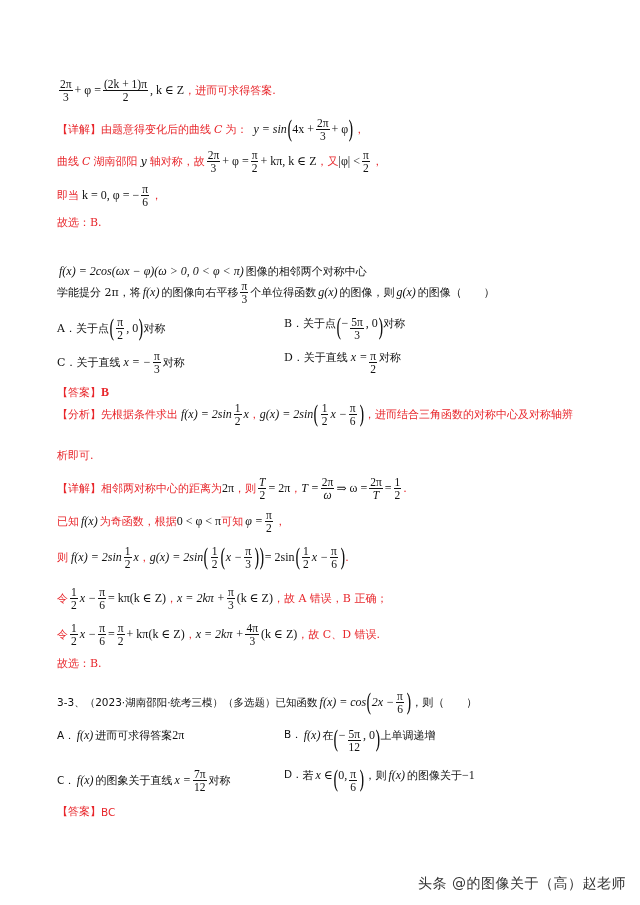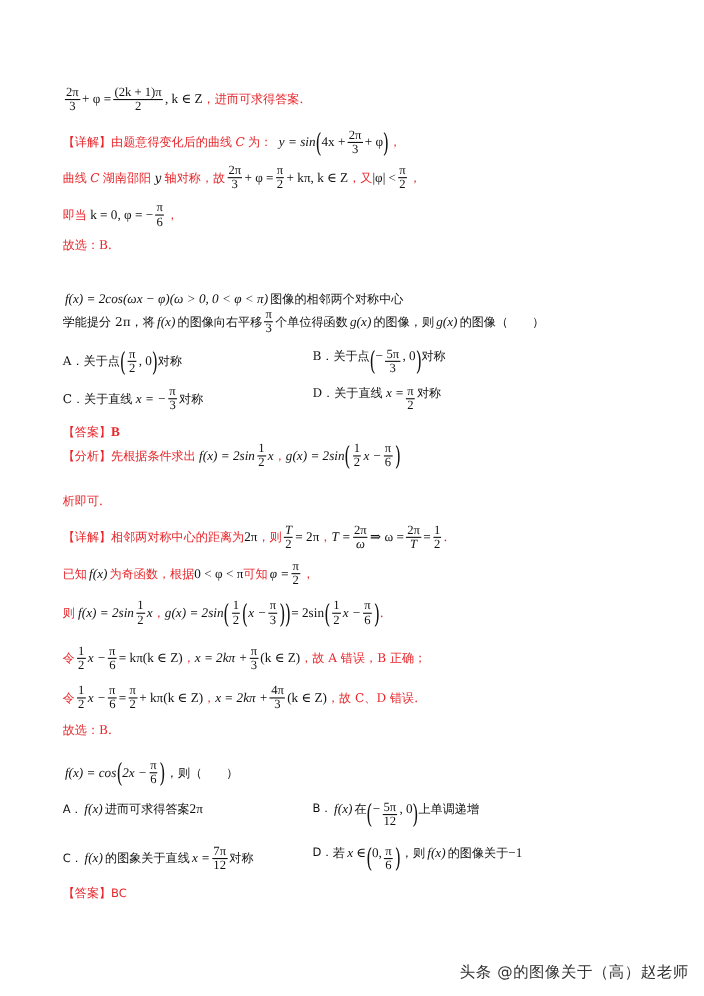--- a/index.html
+++ b/index.html
@@ -173,20 +173,21 @@
   <span class="frac blk">
       <span class="num">1</span>
       <span class="den">2</span>
     </span>
   <span class="m blk it">x −</span>
   <span class="frac blk">
       <span class="num">π</span>
       <span class="den">6</span>
     </span>
   <span class="paren blk">)</span>
+  <span>，进而结合三角函数的对称中心及对称轴辨</span>
 </div>
 <div class="line red" style="top:448px;">析即可.</div>
 
 <div class="line red" style="top:476px;">
   <span>【详解】</span>
   <span>相邻两对称中心的距离为</span>
   <span class="m blk">2π</span>
   <span>，则</span>
   <span class="frac blk">
       <span class="num it">T</span>
@@ -309,20 +310,21 @@
       <span class="num">4π</span>
       <span class="den">3</span>
     </span>
   <span class="m blk">(k ∈ Z)</span>
   <span>，故 C、D 错误.</span>
 </div>
 
 <div class="line red" style="top:656px;">故选：B.</div>
 
 <div class="line blk" style="top:690px;">
+  <span class="sans">3-3、（2023·湖南邵阳·统考三模）（多选题）已知函数</span>
   <span class="m it" style="margin-left:2px">f(x) = cos</span>
   <span class="paren">(</span>
   <span class="m it">2x −</span>
   <span class="frac">
       <span class="num">π</span>
       <span class="den">6</span>
     </span>
   <span class="paren">)</span>
   <span>，则（　　）</span>
 </div>

